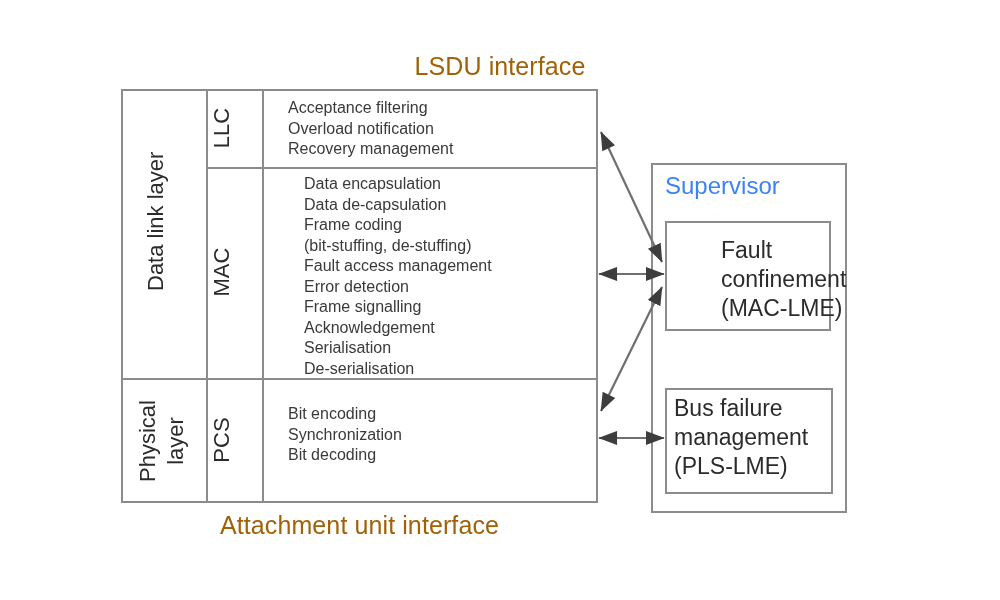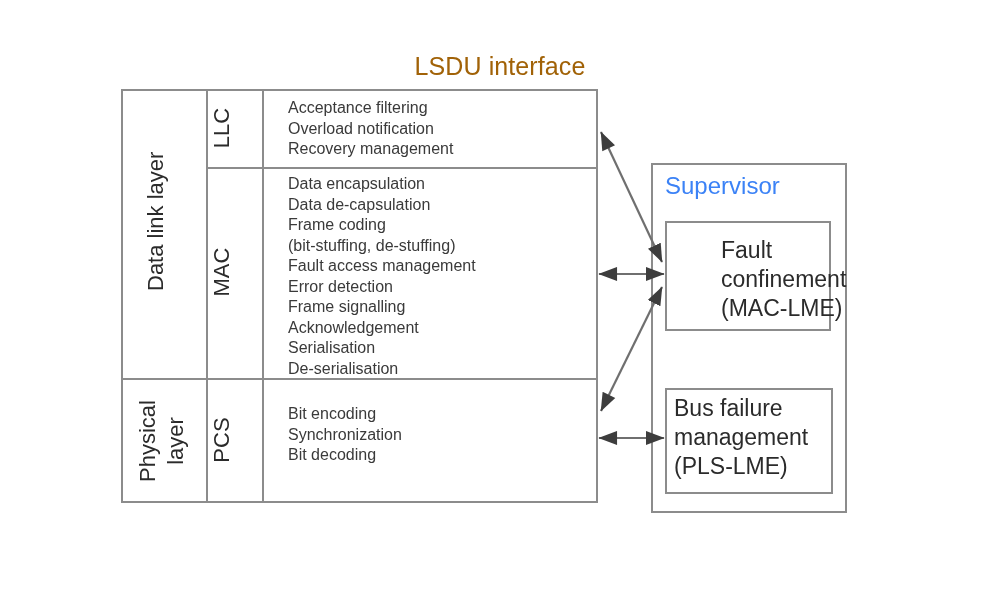--- a/index.html
+++ b/index.html
@@ -130,39 +130,40 @@
   <div class="rot-label" style="left:187px; top:259px; width:70px; height:26px;">MAC</div>
 
   <div class="rot-label" style="left:187px; top:427px; width:70px; height:26px;">PCS</div>
 
   <div class="items" style="left:288px; top:98px;">
     <div>Acceptance filtering</div>
     <div>Overload notification</div>
     <div>Recovery management</div>
   </div>
 
-  <div class="items" style="left:288px; top:174px;">
+  <div class="items" style="left:304px; top:174px;">
     <div>Data encapsulation</div>
     <div>Data de-capsulation</div>
     <div>Frame coding</div>
     <div>(bit-stuffing, de-stuffing)</div>
     <div>Fault access management</div>
     <div>Error detection</div>
     <div>Frame signalling</div>
     <div>Acknowledgement</div>
     <div>Serialisation</div>
     <div>De-serialisation</div>
   </div>
 
   <div class="items" style="left:288px; top:404px;">
     <div>Bit encoding</div>
     <div>Synchronization</div>
     <div>Bit decoding</div>
   </div>
 
+  <div class="title" id="aui-title">Attachment unit interface</div>
 
   <div class="box" id="supervisor-box" style="left:651px; top:163px; width:196px; height:350px;"></div>
 
   <div id="supervisor-label">Supervisor</div>
 
   <div class="box" style="left:665px; top:221px; width:166px; height:110px; border-width:2px;"></div>
   <div class="unit-text" style="left:674px; top:236px;margin-left:47px;">
     <div>Fault</div>
     <div>confinement</div>
     <div>(MAC-LME)</div>

